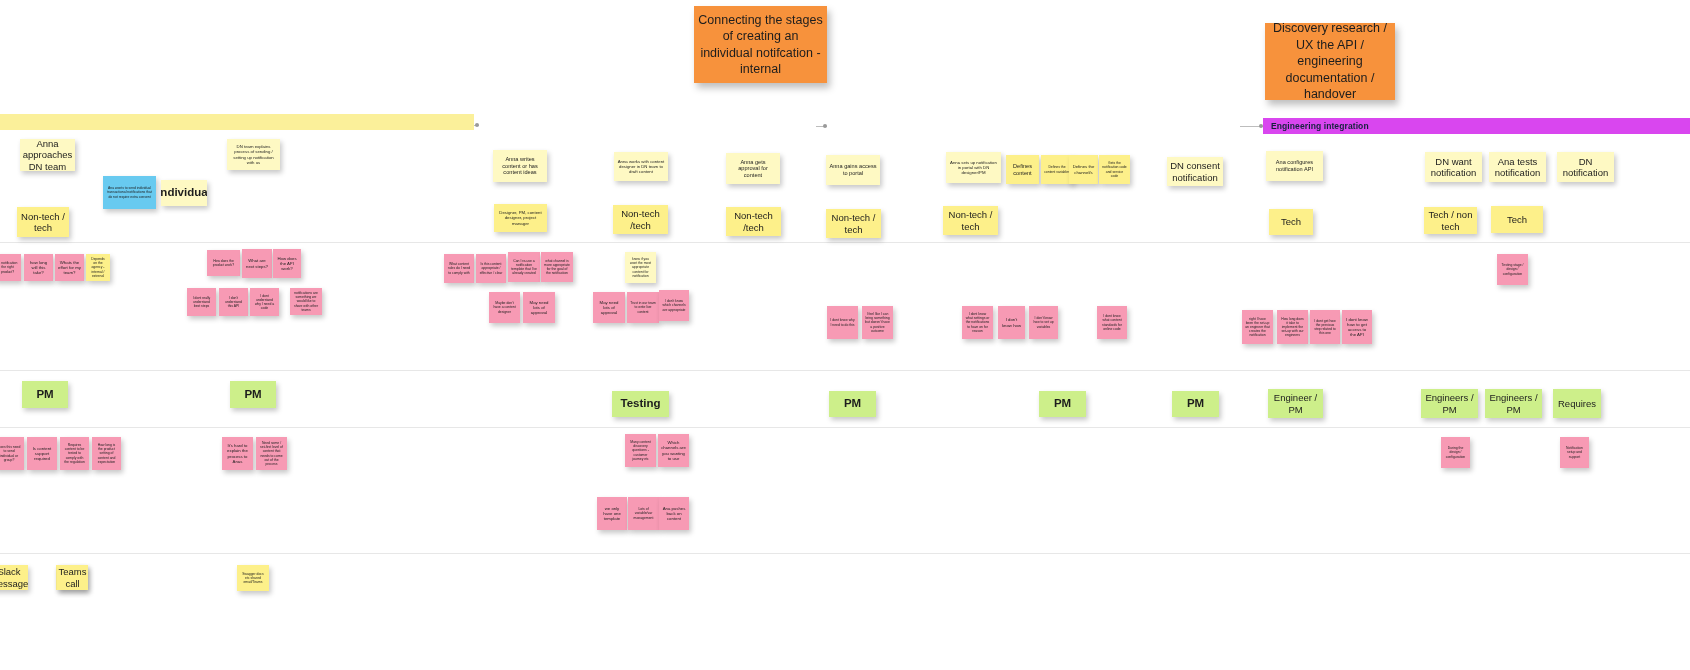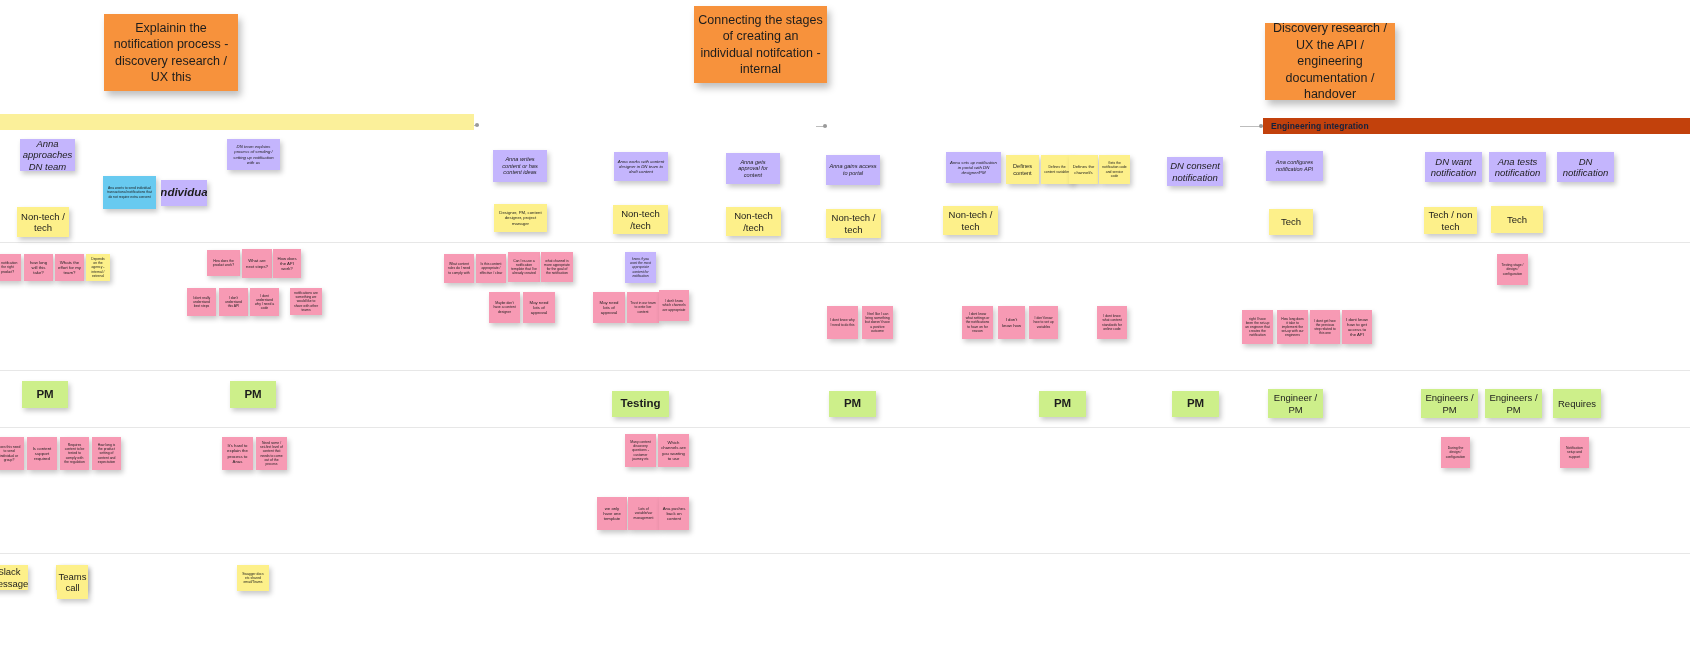--- a/index.html
+++ b/index.html
@@ -25,21 +25,21 @@
     text-align: center;
     color: #1d1d1d;
     line-height: 1.18;
     box-shadow: 2px 3px 5px rgba(0,0,0,0.22);
     padding: 2px 3px;
     overflow: hidden;
     word-wrap: break-word;
   }
 
   .note.orange   { background: #f7923c; }
-  .note.amber    { background: #c4b5fd; font-style: italic; }
+  .note.amber    { background: #fef9c3; }
   .note.yellow   { background: #fdf08a; }
   .note.pink     { background: #f79ab4; }
   .note.green    { background: #cdef8a; }
   .note.blue     { background: #68caf0; }
 
   
   .banner {
     font-size: 12.5px;
     line-height: 1.32;
     box-shadow: 3px 5px 7px rgba(0,0,0,0.25);
@@ -53,21 +53,21 @@
     align-items: center;
     padding-left: 8px;
     font-size: 8.5px;
     font-weight: bold;
     color: #14213d;
     letter-spacing: .1px;
   }
   .lane.l-yellow { background: #fbf09a; }
   .lane.l-green  { background: #bfe3a0; }
   .lane.l-blue   { background: #9fd3f7; }
-  .lane.l-purple { background: #c2410c; }
+  .lane.l-purple { background: #d946ef; }
 
   .lane-connector {
     position: absolute;
     height: 1px;
     background: #bdbdbd;
   }
   .lane-connector::after {
     content: "";
     position: absolute;
     right: 0; top: -2px;
@@ -102,23 +102,20 @@
     <div class="divider" style="top: 553px;"></div>
     <div class="lane l-yellow" style="left: 0px; top: 114px; width: 474px;">
       <span></span>
     </div>
     <div class="lane-connector" style="left: 474px; top: 125px; width: 5px;"></div>
     <div class="lane-connector" style="left: 816px; top: 126px; width: 11px;"></div>
     <div class="lane l-purple" style="left: 1263px; top: 118px; width: 427px;">
       <span>Engineering integration</span>
     </div>
     <div class="lane-connector" style="left: 1240px; top: 126px; width: 23px;"></div>
-    <div class="note orange banner" style="left: 104px; top: 14px; width: 134px; height: 77px;">
-      <span>Explainin the notification process - discovery research / UX this</span>
-    </div>
     <div class="note orange banner" style="left: 694px; top: 6px; width: 133px; height: 77px;">
       <span>Connecting the stages of creating an individual notifcation - internal</span>
     </div>
     <div class="note orange banner" style="left: 1265px; top: 23px; width: 130px; height: 77px;">
       <span>Discovery research / UX the API / engineering documentation / handover</span>
     </div>
     <div class="note amber t-lg" style="left: 20px; top: 139px; width: 55px; height: 32px;">
       <span>Anna approaches DN team</span>
     </div>
     <div class="note amber t-xs" style="left: 227px; top: 139px; width: 53px; height: 31px;">
@@ -363,19 +360,19 @@
     </div>
     <div class="note pink t-xxs" style="left: 1560px; top: 437px; width: 29px; height: 31px;">
       <span>Notification setup and support</span>
     </div>
     <div class="note yellow t-lg" style="left: -10px; top: 565px; width: 38px; height: 25px;">
       <span>Slack message</span>
     </div>
     <div class="note yellow t-lg" style="left: 24px; top: 565px; width: 31px; height: 25px; margin-left: 32px;">
       <span>Email</span>
     </div>
-    <div class="note yellow t-lg" style="left: 57px; top: 565px; width: 31px; height: 34px;">
+    <div class="note yellow t-lg" style="left: 57px; top: 565px; width: 31px; height: 25px;">
       <span>Teams call</span>
     </div>
     <div class="note yellow t-xxs" style="left: 237px; top: 565px; width: 32px; height: 26px;">
       <span>Swagger docs etc shared email/Teams</span>
     </div>
   </div>
 
 </body></html>

